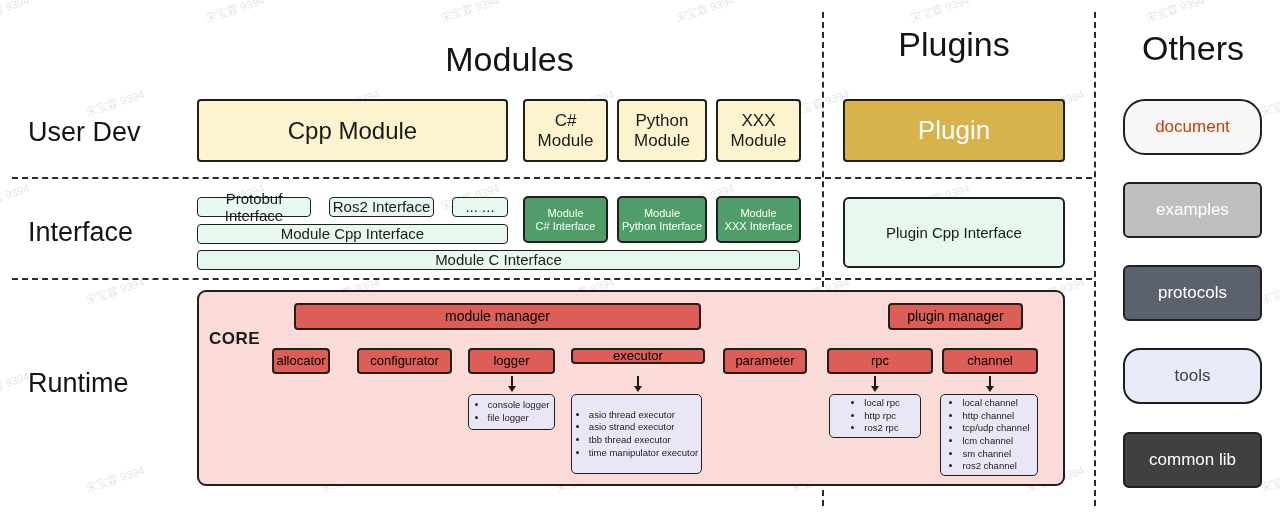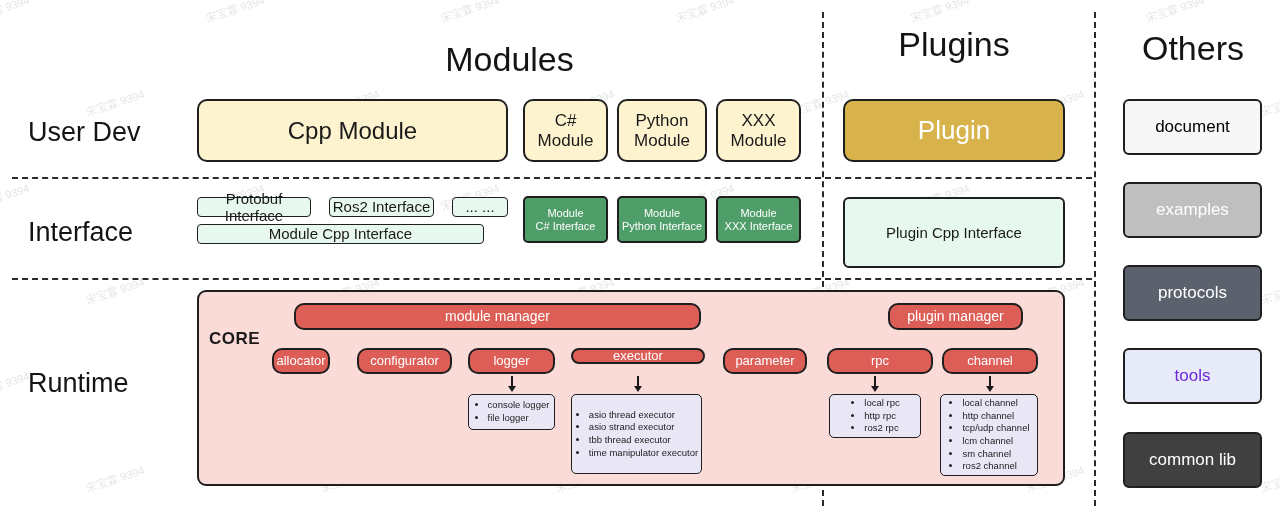--- a/index.html
+++ b/index.html
@@ -7,42 +7,42 @@
   .canvas {
     position:relative; width:1280px; height:519px; background:#ffffff;
     font-family:"Liberation Sans", sans-serif; color:#1a1a1a; overflow:hidden;
   }
   .wm { position:absolute; transform:rotate(-18deg); color:rgba(130,130,130,0.22);
         font-size:11px; white-space:nowrap; pointer-events:none; }
   .vsep { position:absolute; top:12px; height:494px; width:0; border-left:2px dashed #2a2a2a; }
   .hsep { position:absolute; left:12px; width:1080px; height:0; border-top:2px dashed #2a2a2a; }
   .col-title { position:absolute; text-align:center; font-size:34px; color:#141414; }
   .row-label { position:absolute; font-size:27px; color:#141414; }
-  .box { position:absolute; border:2px solid #1f1f1f; border-radius:10px;
+  .box { position:absolute; border:2px solid #1f1f1f; border-radius:4px;
          display:flex; align-items:center; justify-content:center; text-align:center;
          line-height:1.15; }
   .pre { white-space:pre-line; }
   .yellow { background:#fdf3cf; }
   .gold   { background:#d8b24a; color:#ffffff; }
   .lgreen { background:#e7f8ee; border-width:1.5px; border-radius:4px; font-size:15px; }
   .green  { background:#4f9e69; color:#ffffff; border-radius:5px; font-size:11px; }
   .pink   { background:#fbdbd8; border-radius:9px; }
-  .red    { background:#dd5e56; color:#ffffff; }
+  .red    { background:#dd5e56; color:#000000; }
   .purple { background:#e9e6f6; border-width:1.5px; border-radius:5px; }
   .purple ul { list-style:disc; margin-left:14px; text-align:left; font-size:9.5px; line-height:1.32; color:#222; }
   .core { position:absolute; font-size:17px; font-weight:bold; letter-spacing:0.5px; }
   .arrow { position:absolute; width:0; height:13px; border-left:2px solid #1a1a1a; }
   .arrow::after { content:''; position:absolute; left:-5px; top:10px;
                   border:4px solid transparent; border-top:6px solid #1a1a1a; }
   .other { position:absolute; left:1123px; width:139px; height:56px; border:2px solid #1f1f1f;
            border-radius:6px; display:flex; align-items:center; justify-content:center; font-size:17px; }
-  .o-doc  { background:#f7f7f7; color:#000000; }
+  .o-doc  { background:#f7f7f7; color:#c2410c;border-radius:22px; }
   .o-ex   { background:#bfbfbf; color:#ffffff; }
   .o-prot { background:#5b626d; color:#ffffff; }
-  .o-tool { background:#e7eaf8; color:#6d28d9; }
+  .o-tool { background:#e7eaf8; color:#404040;border-radius:17px; }
   .o-lib  { background:#404040; color:#ffffff; }
 </style>
 </head>
 <body>
 
 <div class="canvas">
 
   <div id="wm-layer">
       <span class="wm" style="left: -30px; top: 2px;">宋宝霖 9394</span>
       <span class="wm" style="left: 205px; top: 2px;">宋宝霖 9394</span>
@@ -101,21 +101,22 @@
   <div class="box yellow pre" style="left:617px;top:99px;width:90px;height:63px;font-size:17px">Python
 Module</div>
   <div class="box yellow pre" style="left:716px;top:99px;width:85px;height:63px;font-size:17px">XXX
 Module</div>
 
   <div class="box gold" style="left:843px;top:99px;width:222px;height:63px;font-size:26px">Plugin</div>
 
   <div class="box lgreen" style="left:197px;top:197px;width:114px;height:20px">Protobuf Interface</div>
   <div class="box lgreen" style="left:329px;top:197px;width:105px;height:20px">Ros2 Interface</div>
   <div class="box lgreen" style="left:452px;top:197px;width:56px;height:20px">... ...</div>
-  <div class="box lgreen" style="left:197px;top:224px;width:287px;height:20px">Module Cpp Interface</div>
+  <div class="box lgreen" style="left:197px;top:224px;width:311px;height:20px">Module Cpp Interface</div>
+  <div class="box lgreen" style="left:197px;top:250px;width:603px;height:20px">Module C Interface</div>
   <div class="box green pre" style="left:523px;top:196px;width:85px;height:47px">Module
 C# Interface</div>
   <div class="box green pre" style="left:617px;top:196px;width:90px;height:47px">Module
 Python Interface</div>
   <div class="box green pre" style="left:716px;top:196px;width:85px;height:47px">Module
 XXX Interface</div>
 
   <div class="box lgreen" style="left:843px;top:197px;width:222px;height:71px;font-size:15px;border-width:2px;border-radius:6px">Plugin Cpp Interface</div>
 
   <div class="box pink" style="left:197px;top:290px;width:868px;height:196px"></div>

